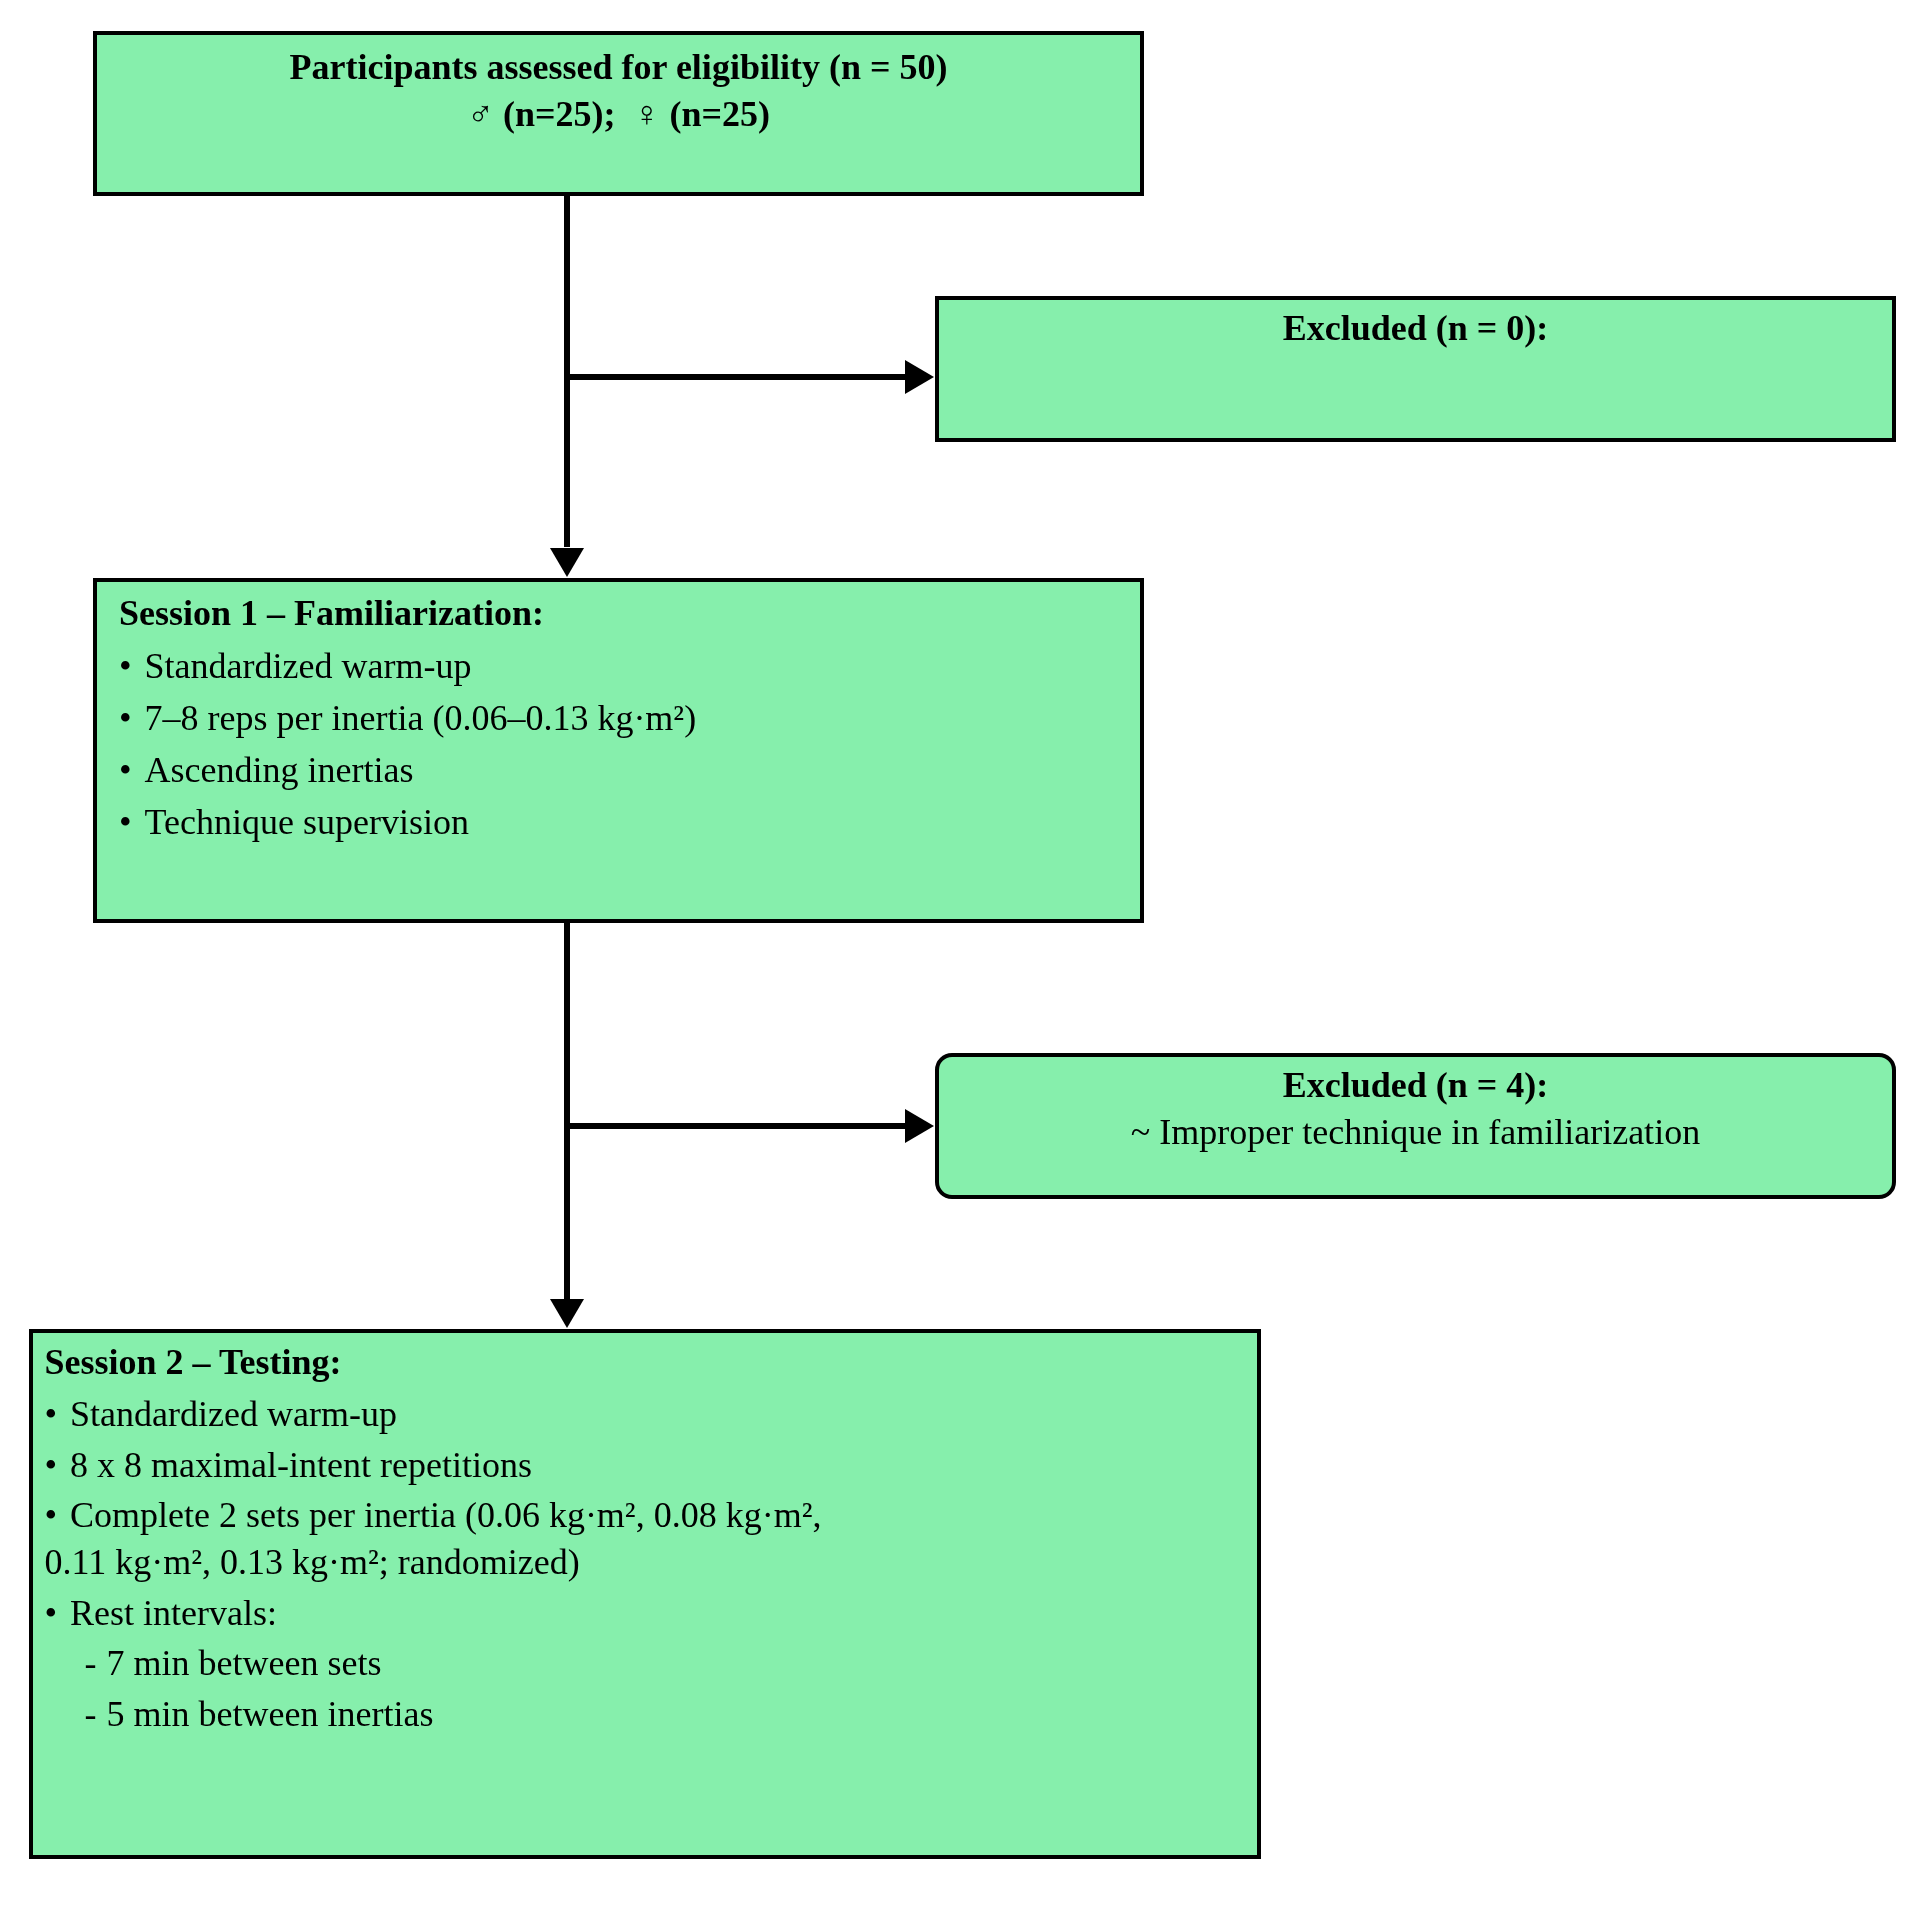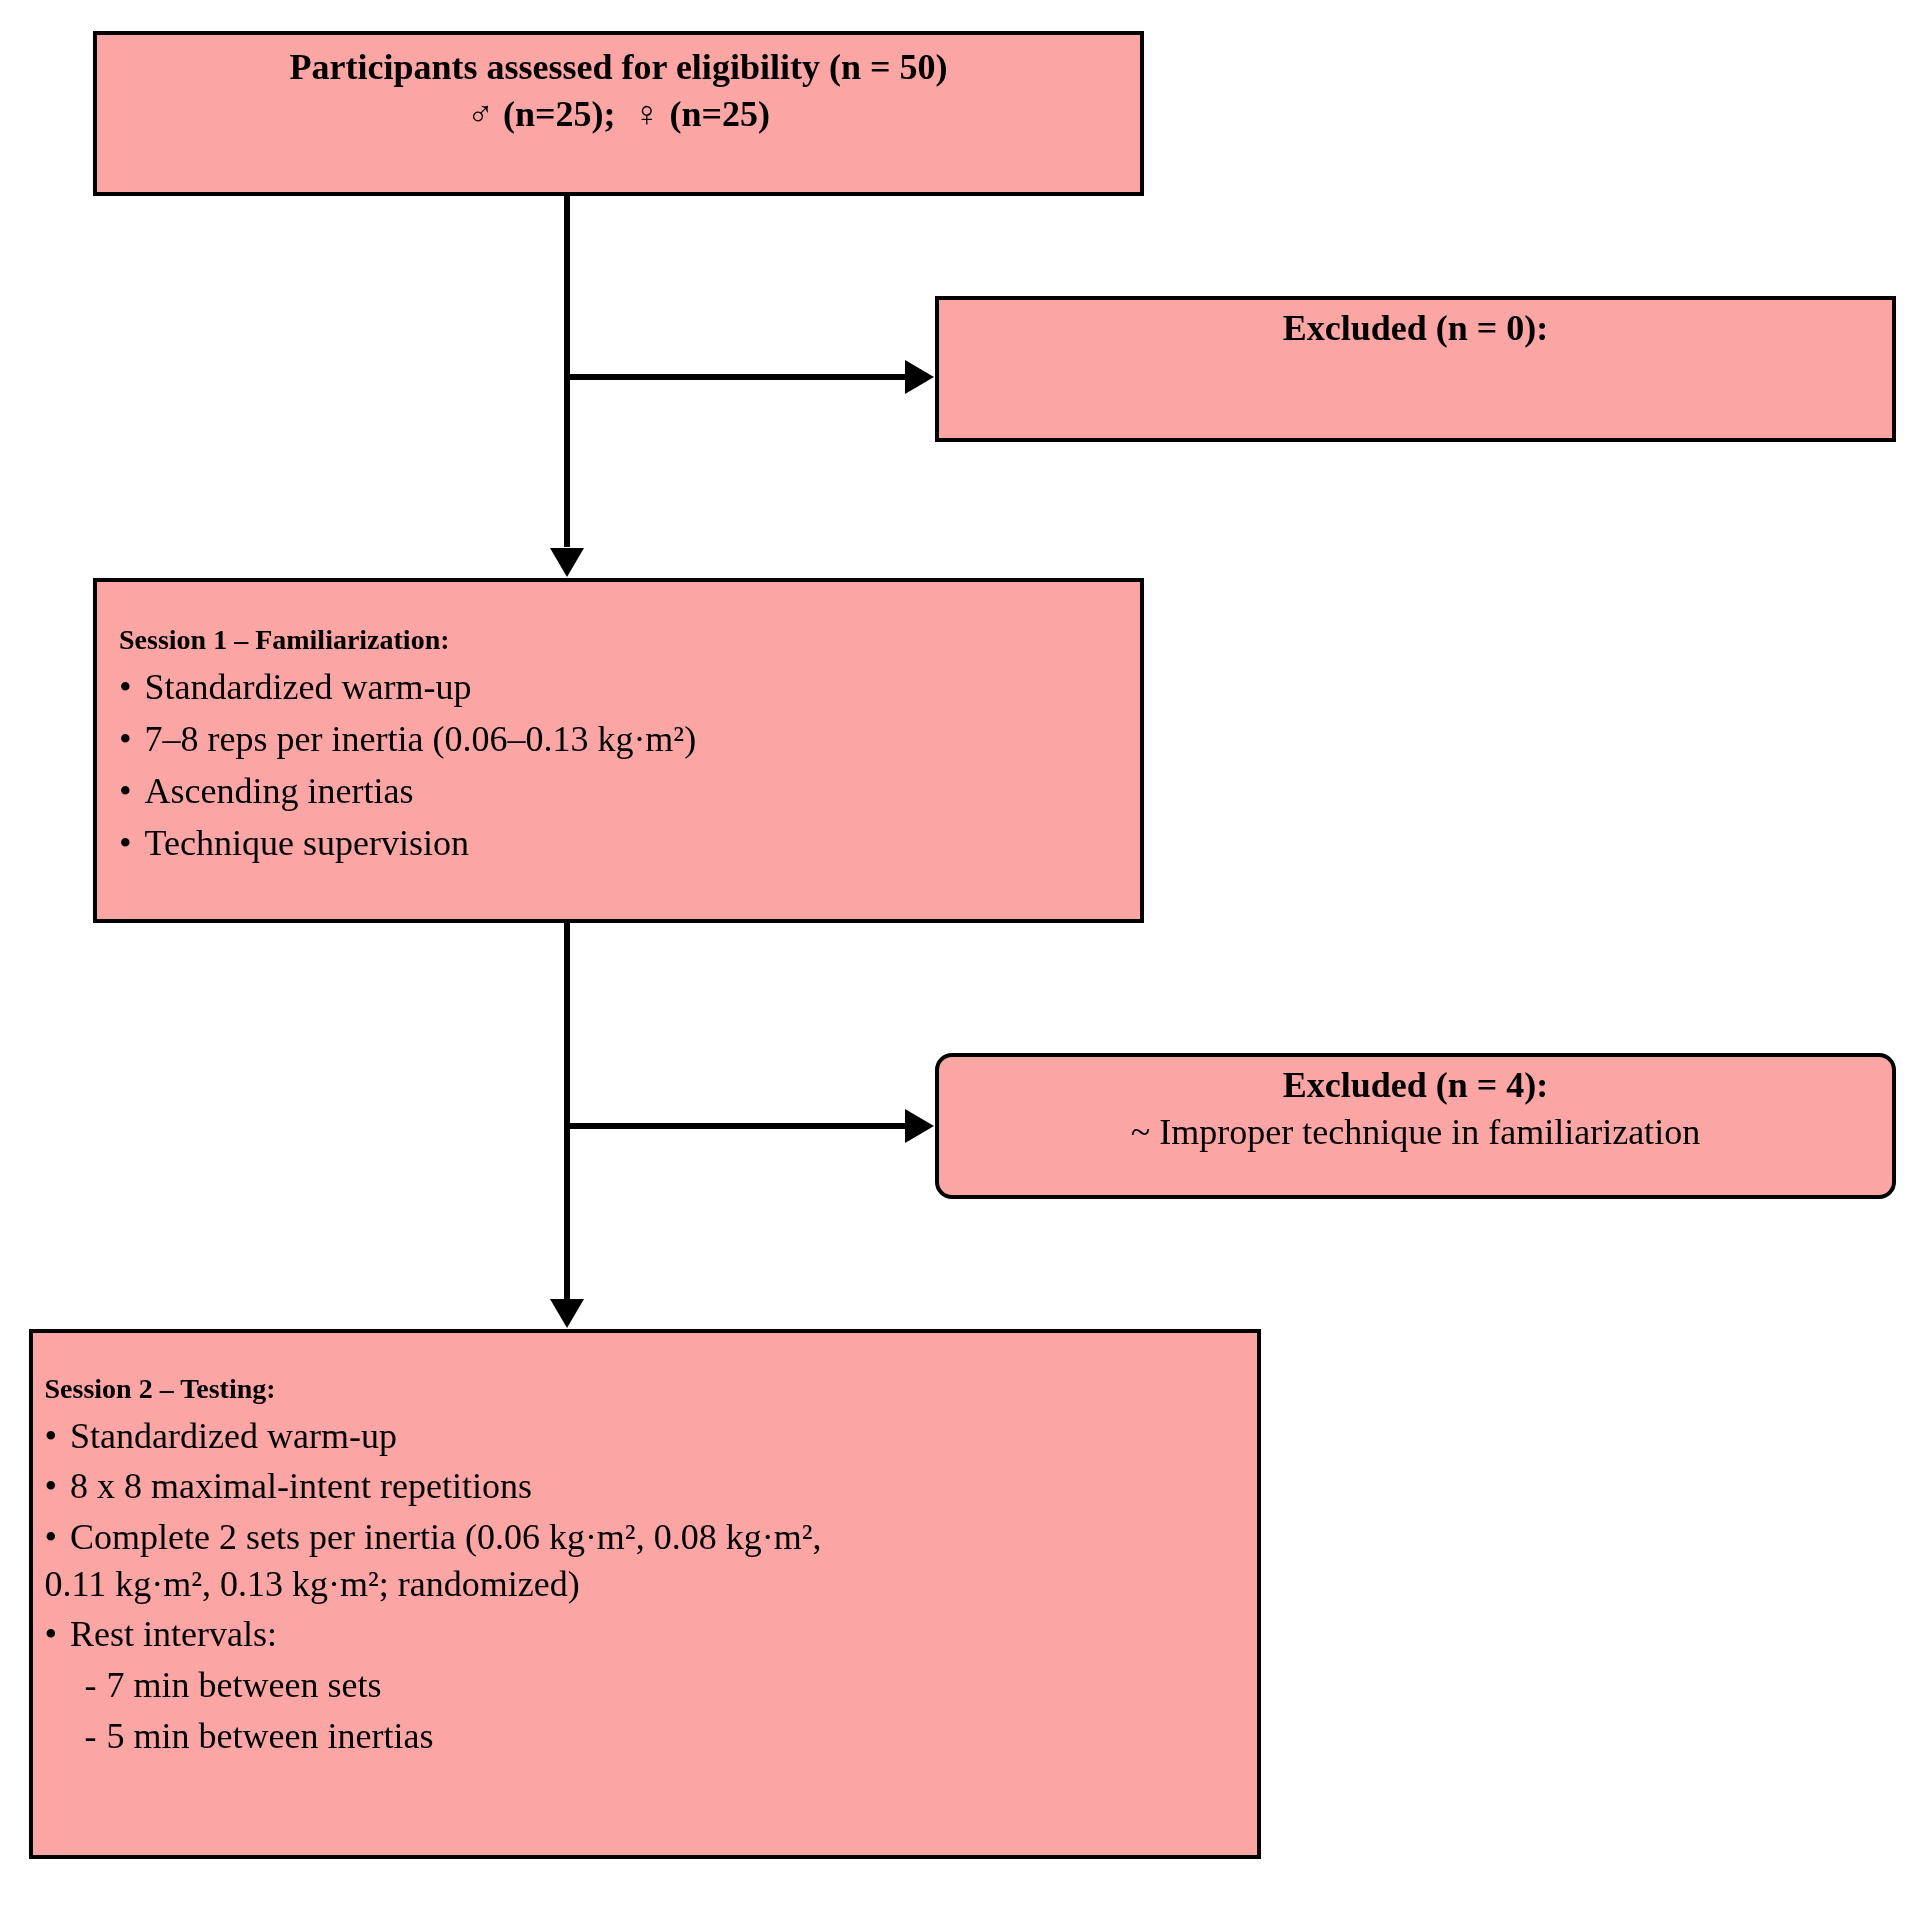--- a/index.html
+++ b/index.html
@@ -17,40 +17,39 @@
     height: 1909px;
     background: #ffffff;
     overflow: hidden;
   }
 
   
   .box {
     position: absolute;
     box-sizing: border-box;
     border: 4.5px solid #000000;
-    background: #fca5a5;
+    background: #86efac;
   }
   .box-inner {
     padding: 6.4px 16.6px;
   }
 
   
   .line {
     font-size: 36px;
     line-height: 1.30;
     white-space: nowrap;
   }
   .bold   { font-weight: bold; }
   .center { text-align: center; }
 
   .head {
     font-weight: bold;
-    font-size: 28px;
-    line-height: 1.30;
-    margin-top: 32px;
+    font-size: 36px;
+    line-height: 1.30;
   }
 
   .bullet-row {
     display: flex;
     align-items: flex-start;
     font-size: 36px;
     line-height: 1.30;
   }
   .bullet-mark {
     flex: 0 0 auto;

